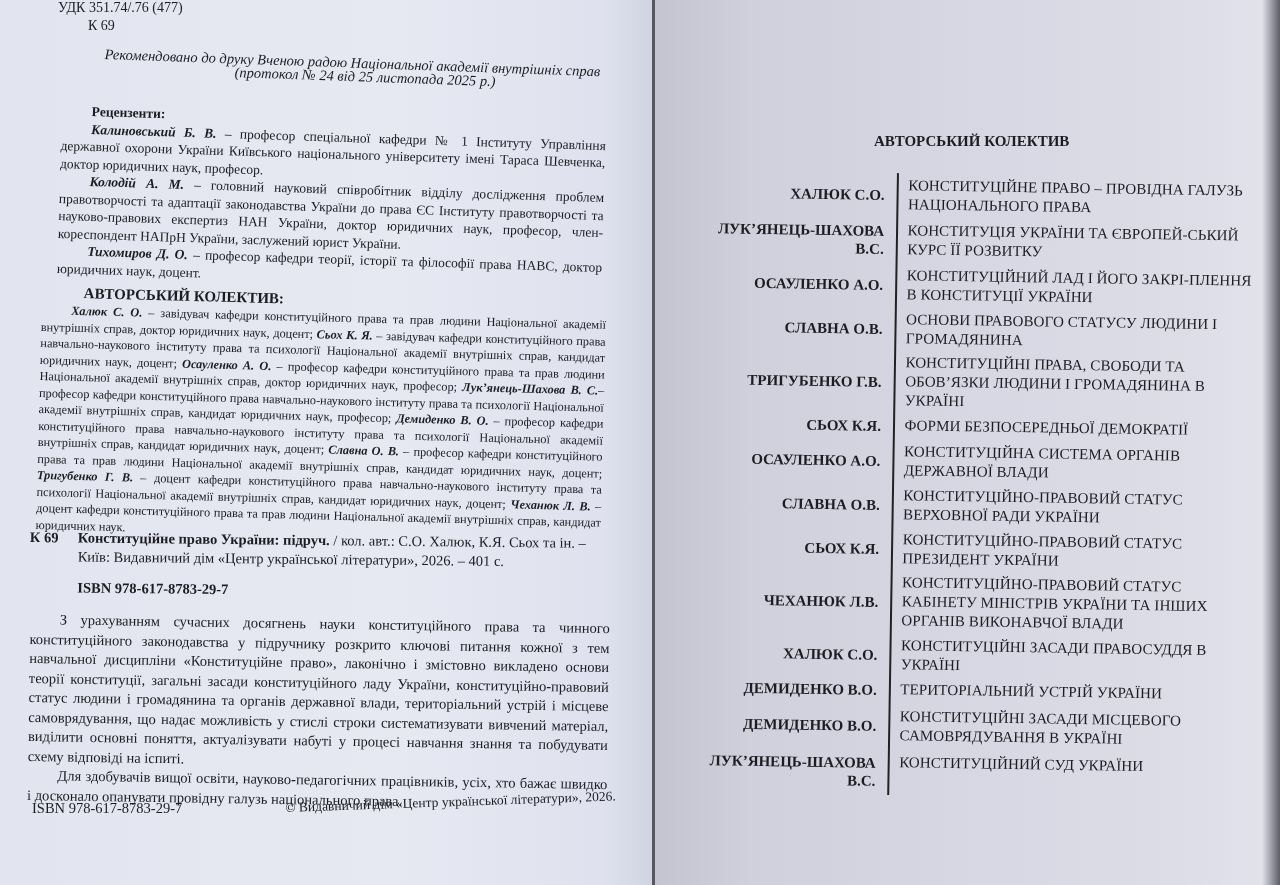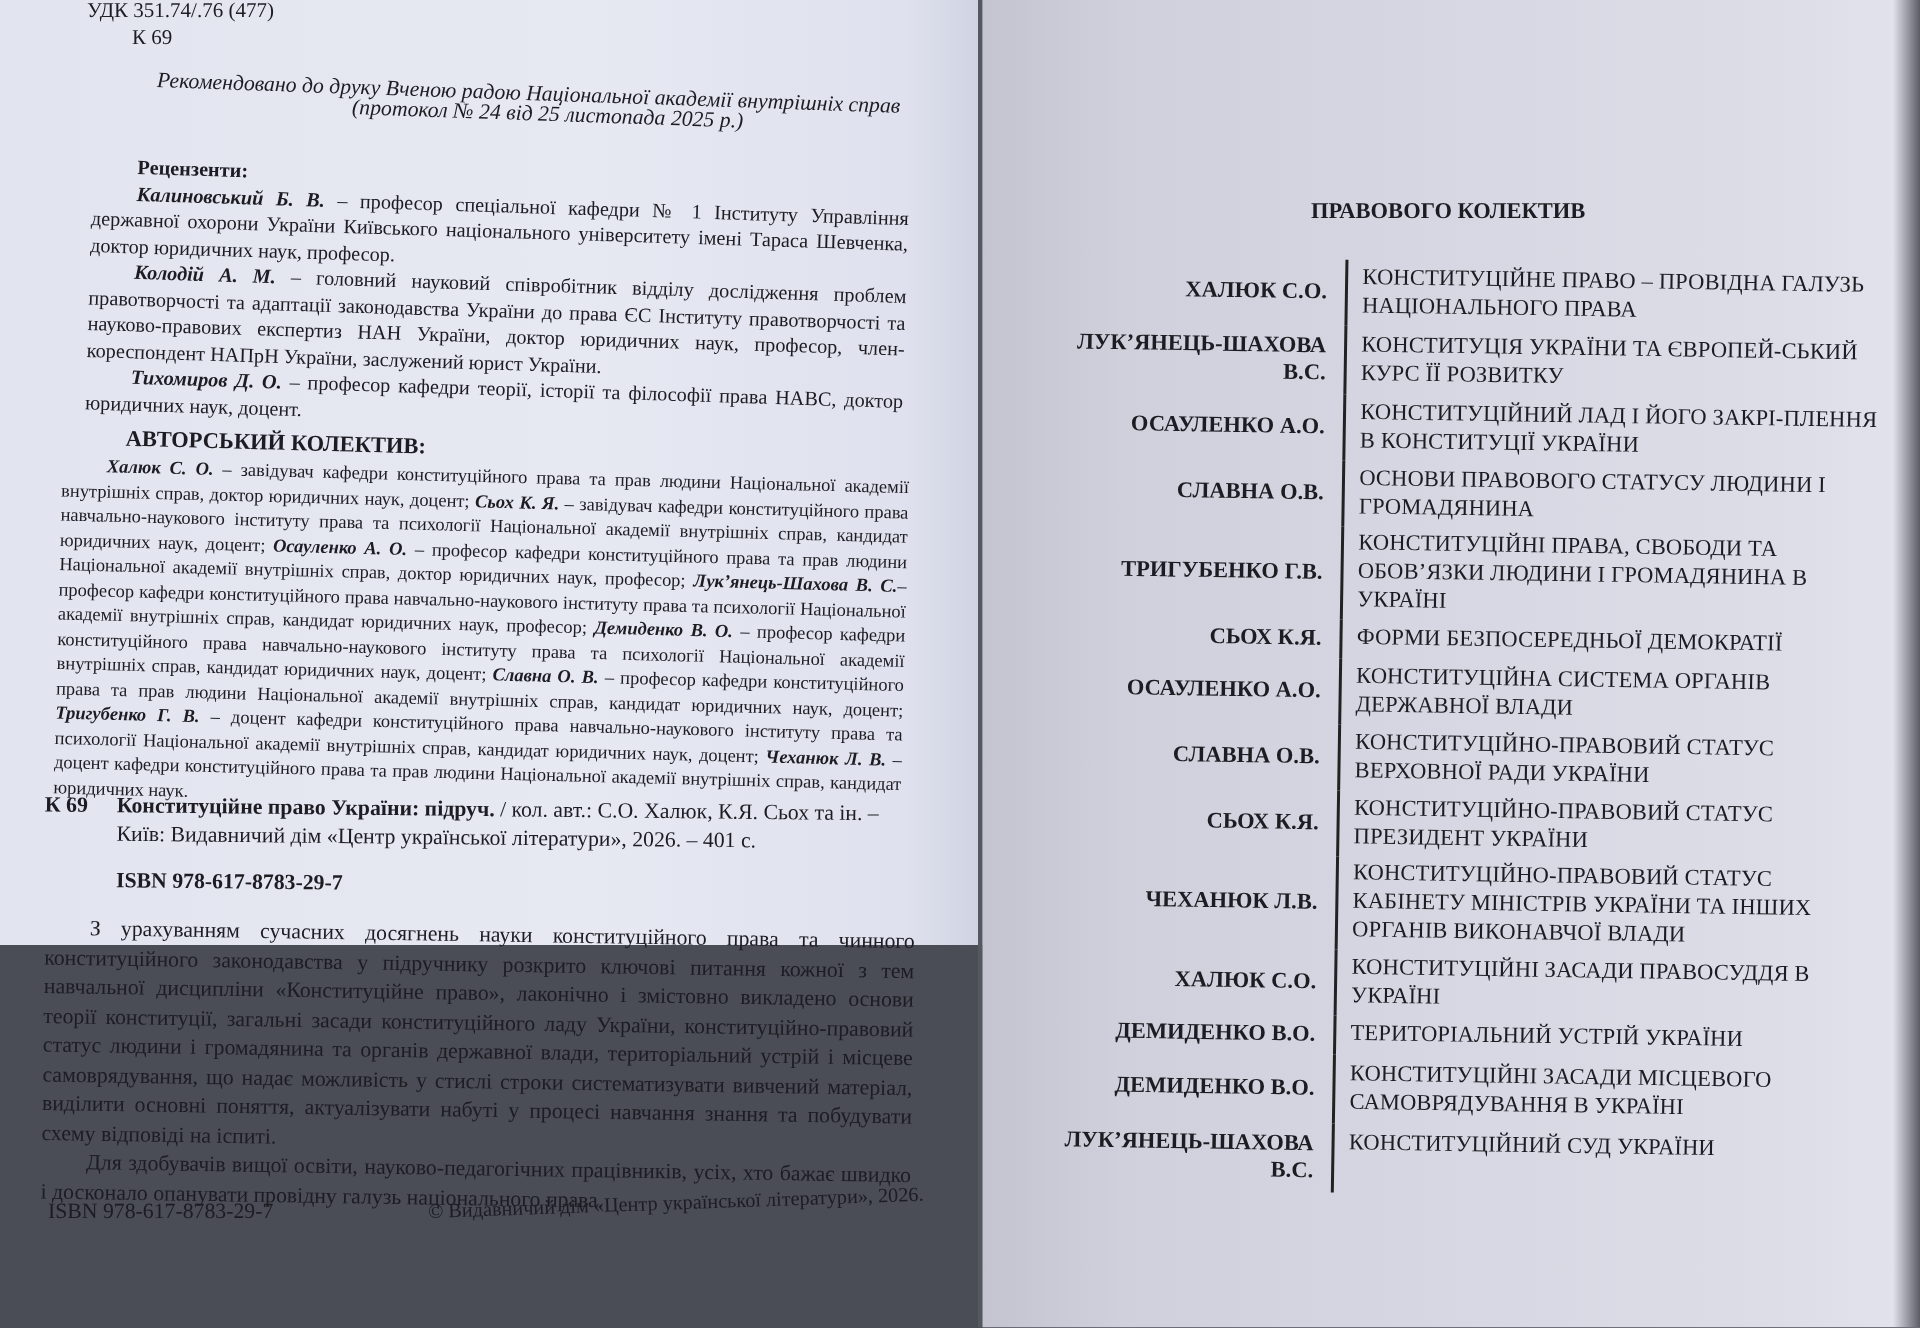--- a/index.html
+++ b/index.html
@@ -3,21 +3,21 @@
   <meta charset="utf-8">
   <style>
     html, body { margin: 0; padding: 0; }
     body {
       width: 1280px; height: 885px; overflow: hidden; position: relative;
       background: #4a4d56;
       font-family: "Liberation Serif", "DejaVu Serif", serif;
       color: #1c1c22;
     }
     .page-left {
-      position: absolute; left: 0; top: 0; width: 655px; height: 630px;
+      position: absolute; left: 0; top: 0; width: 655px; height: 885px;
       background: linear-gradient(90deg, #e2e4ef 0%, #e6e8f2 60%, #dfe2ee 92%, #cfd2e0 100%);
     }
     .gutter {
       position: absolute; left: 652px; top: 0; width: 3px; height: 885px;
       background: #55585f;
     }
     .page-right {
       position: absolute; left: 655px; top: 0; width: 625px; height: 885px;
       background: linear-gradient(90deg, #c4c4d0 0%, #cfd0db 15%, #d6d7e2 50%, #dcdde7 85%, #e3e3ec 100%);
     }
@@ -104,21 +104,21 @@
 
   <div class="abs isbn-bottom">ISBN 978-617-8783-29-7</div>
   <div class="abs copyright">© Видавничий дім «Центр української літератури», 2026.</div>
 </div>
 
 <div class="gutter"></div>
 
 <div class="page-right"></div>
 <div class="ghost">&nbsp;</div>
 
-<div class="abs toc-title">ПРАВОВОГО КОЛЕКТИВ</div>
+<div class="abs toc-title">АВТОРСЬКИЙ КОЛЕКТИВ</div>
 
 <div class="toc">
   <div class="toc-row" style="height:44px">
     <div class="toc-author">ХАЛЮК С.О.</div>
     <div class="toc-divider"></div>
     <div class="toc-chapter">КОНСТИТУЦІЙНЕ ПРАВО – ПРОВІДНА ГАЛУЗЬ НАЦІОНАЛЬНОГО ПРАВА</div>
   </div>
   <div class="toc-row" style="height:46px">
     <div class="toc-author">ЛУК’ЯНЕЦЬ-ШАХОВА В.С.</div>
     <div class="toc-divider"></div>

